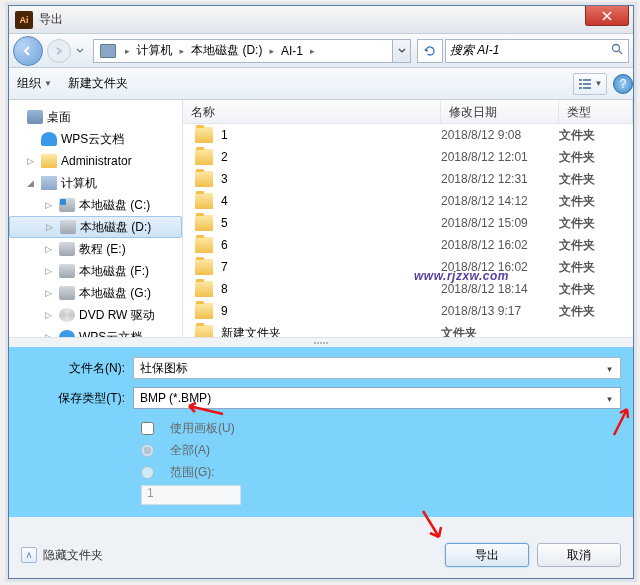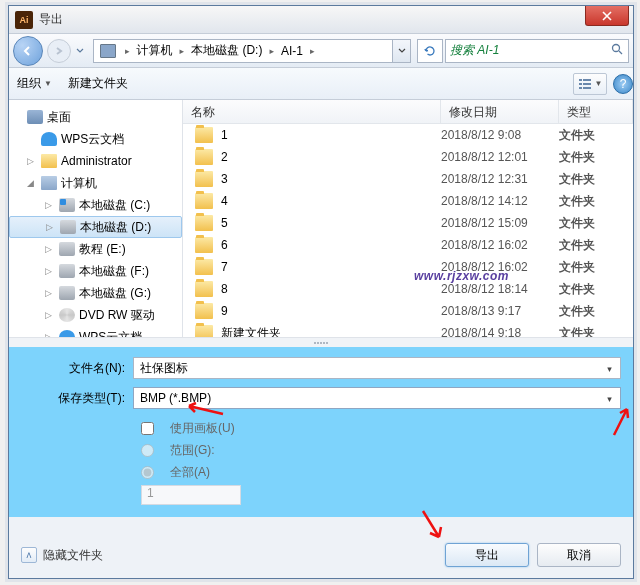--- a/index.html
+++ b/index.html
@@ -14,21 +14,21 @@
 .nav-btn { width: 28px; height: 26px; border: 1px solid transparent; border-radius: 3px; display: flex; align-items: center; justify-content: center; background: transparent; }
 .nav-back { width: 30px; height: 30px; border-radius: 50%; background: radial-gradient(circle at 30% 30%, #b8d4f5, #6ea2dc); border: 1px solid #5a86b8; display: flex; align-items: center; justify-content: center; }
 .nav-fwd { width: 24px; height: 24px; border-radius: 50%; background: #e8eef6; border: 1px solid #c5cdd8; display: flex; align-items: center; justify-content: center; margin-left: 2px; }
 .nav-dd { width: 14px; }
 .breadcrumb { flex: 1; height: 24px; background: #fff; border: 1px solid #aab5c5; display: flex; align-items: center; font-size: 12px; margin: 0 4px; }
 .breadcrumb .bc-seg { padding: 0 4px; display: flex; align-items: center; height: 100%; }
 .breadcrumb .bc-arr { color: #666; padding: 0 3px; font-size: 9px; }
 .breadcrumb .bc-monitor { width:16px; height:14px; background:#8aa6c9; border:1px solid #678; border-radius:1px; margin:0 2px;}
 .breadcrumb .bc-dd { border-left: 1px solid #aab5c5; width: 18px; height: 100%; display: flex; align-items: center; justify-content: center; background: linear-gradient(#f3f6fb,#dfe7f1);}
 .refresh-box { width: 26px; height: 24px; background: #fff; border: 1px solid #aab5c5; display: flex; align-items: center; justify-content: center; }
-.search-box { width: 184px; height: 24px; background: #fff; border: 1px solid #aab5c5; display: flex; align-items: center; padding: 0 4px; font-size: 12px; color: #15803d; font-style: italic;}
+.search-box { width: 184px; height: 24px; background: #fff; border: 1px solid #aab5c5; display: flex; align-items: center; padding: 0 4px; font-size: 12px; color: #000000; font-style: italic;}
 .search-box .s-icon { margin-left: auto; }
 .toolbar { height: 32px; background: linear-gradient(#f7fafd,#e8eff7); border-bottom: 1px solid #c5cdd8; display: flex; align-items: center; padding: 0 0; font-size: 12px; }
 .toolbar .tb-btn { padding: 4px 8px; display:flex; align-items:center; gap:3px; }
 .toolbar .tb-dd { font-size: 8px; color: #555; }
 .toolbar .spacer { flex: 1; }
 .toolbar .view-btn { width: 34px; height: 22px; border: 1px solid #bcc7d5; border-radius: 2px; background: linear-gradient(#fdfdfd,#e8eff7); display:flex; align-items:center; justify-content:center; margin-left: 4px;}
 .toolbar .help-btn { width: 20px; height: 20px; border-radius: 50%; background: radial-gradient(#9ecdf5,#3a87c8); color: #fff; font-size: 12px; display: flex; align-items: center; justify-content: center; margin-left: 6px; border: 1px solid #2b6ea8;}
 .body { display: flex; height: 237px; background: #fff; }
 .sidebar { width: 174px; border-right: 1px solid #dfe3e9; overflow: hidden; padding-top: 6px;}
 .sidebar .item { display: flex; align-items: center; height: 22px; font-size: 12px; padding-left: 4px; gap: 4px; white-space: nowrap;}
@@ -282,21 +282,20 @@
           </div>
           <div class="filerow">
             <span class="ficon"></span>
             <span class="fname">9</span>
             <span class="fdate">2018/8/13 9:17</span>
             <span class="ftype">文件夹</span>
           </div>
           <div class="filerow">
             <span class="ficon"></span>
             <span class="fname">新建文件夹</span>
-            <span class="fdate">2018/8/14 9:18</span>
             <span class="ftype">文件夹</span>
           </div>
         </div>
     </div>
   </div>
 
   <div class="gripper">
       <span></span>
       <span></span>
       <span></span>
@@ -318,26 +317,26 @@
         <span>BMP (*.BMP)</span>
         <span class="dd">▾</span>
       </div>
     </div>
     <div class="options">
       <div class="opt">
           <input type="checkbox" style="">
           <span>使用画板(U)</span>
         </div>
       <div class="opt">
+          <input type="radio" checked="" disabled="" style="">
+          <span>全部(A)</span>
+        </div>
+      <div class="opt">
           <input type="radio" disabled="" style="">
           <span>范围(G):</span>
-        </div>
-      <div class="opt">
-          <input type="radio" checked="" disabled="" style="">
-          <span>全部(A)</span>
         </div>
       <div class="range-input">1</div>
     </div>
   </div>
 
   <div class="footer">
     <div class="hide-folders">
       <span class="arr-up">˄</span>
       <span>隐藏文件夹</span>
     </div>

